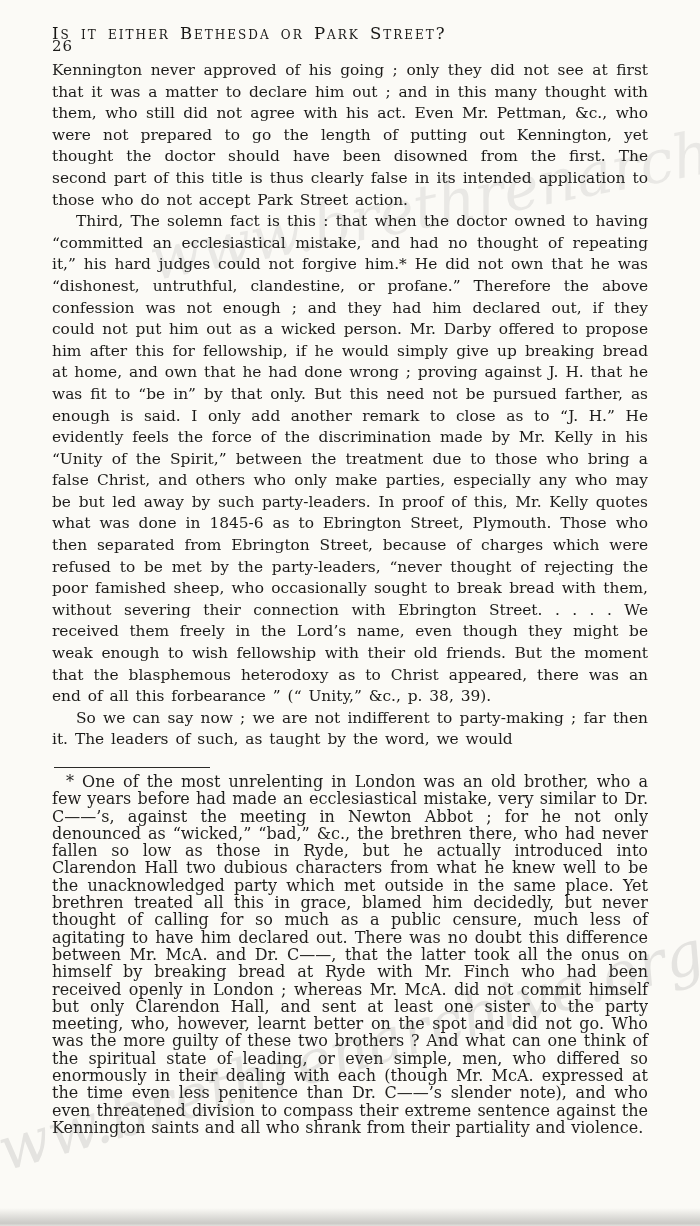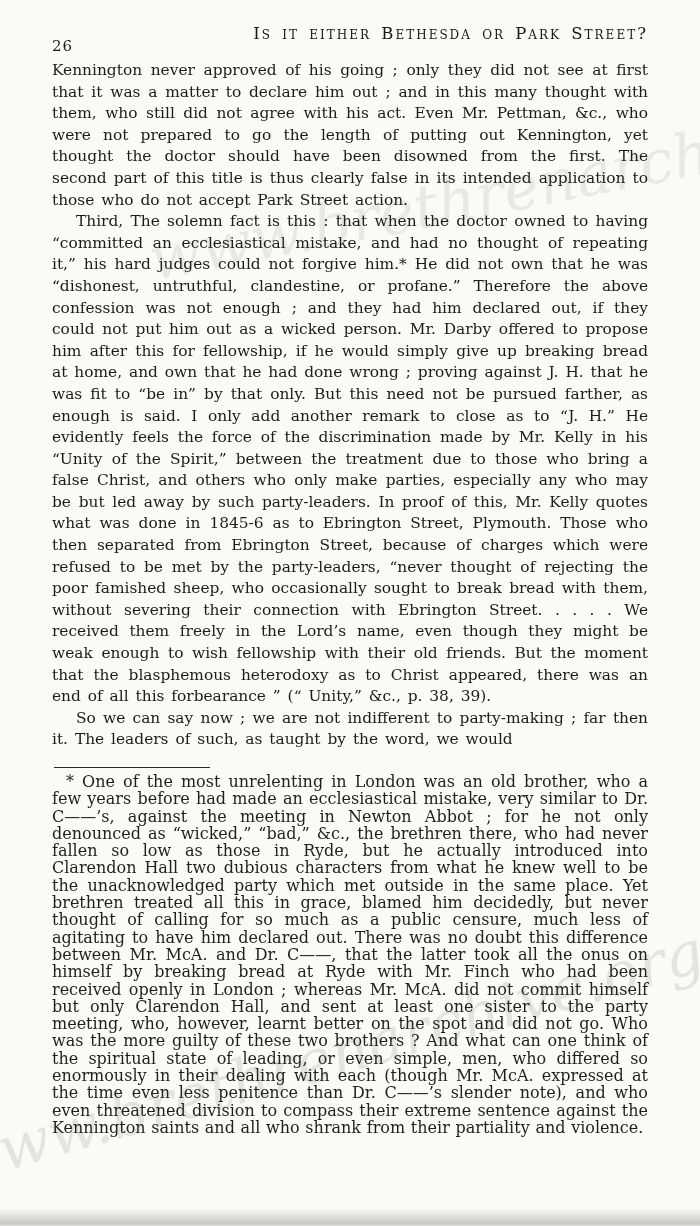--- a/index.html
+++ b/index.html
@@ -29,21 +29,21 @@
   }
   .page-number {
     position: absolute;
     left: 0;
     top: 13px;
     font-size: 15px;
     letter-spacing: 1px;
   }
   .running-title {
     display: block;
-    text-align: right;
+    text-align: left;
     font-variant: small-caps;
     font-size: 16.5px;
     letter-spacing: 2px;
     word-spacing: 3px;
     color: #181715;
   }
   .body-text {
     text-align: justify;
     font-size: 15.4px;
     line-height: 21.6px;

